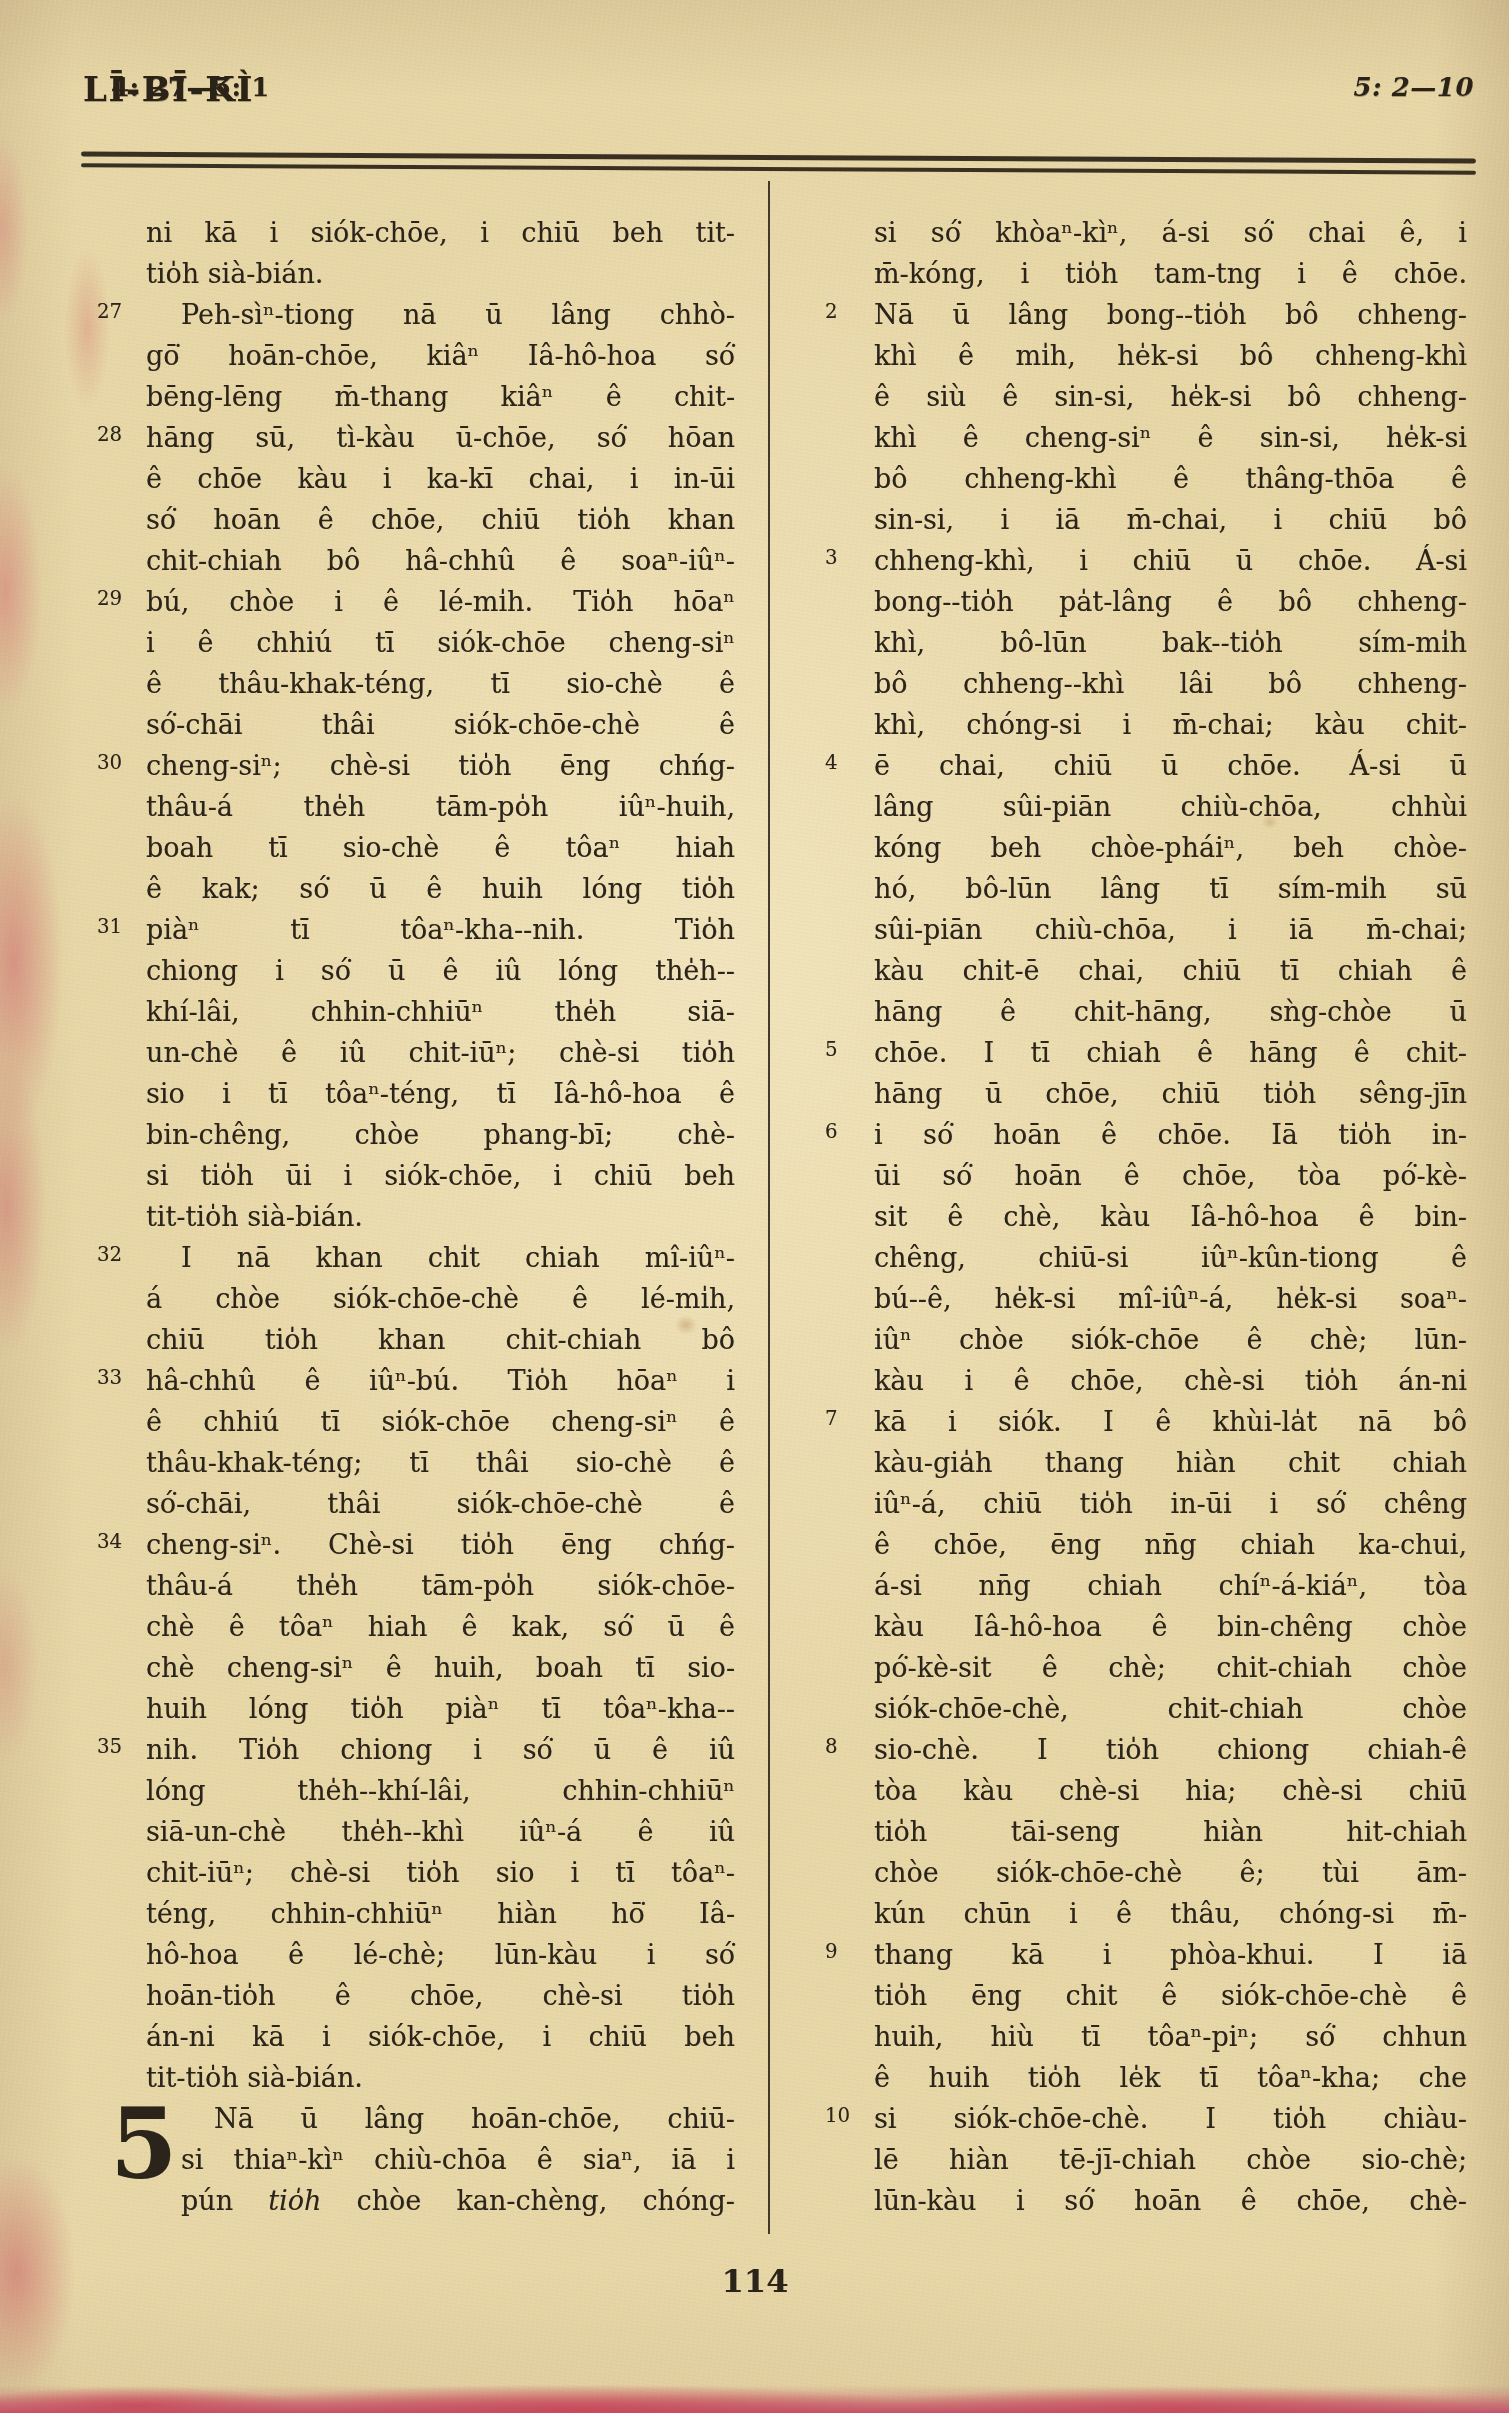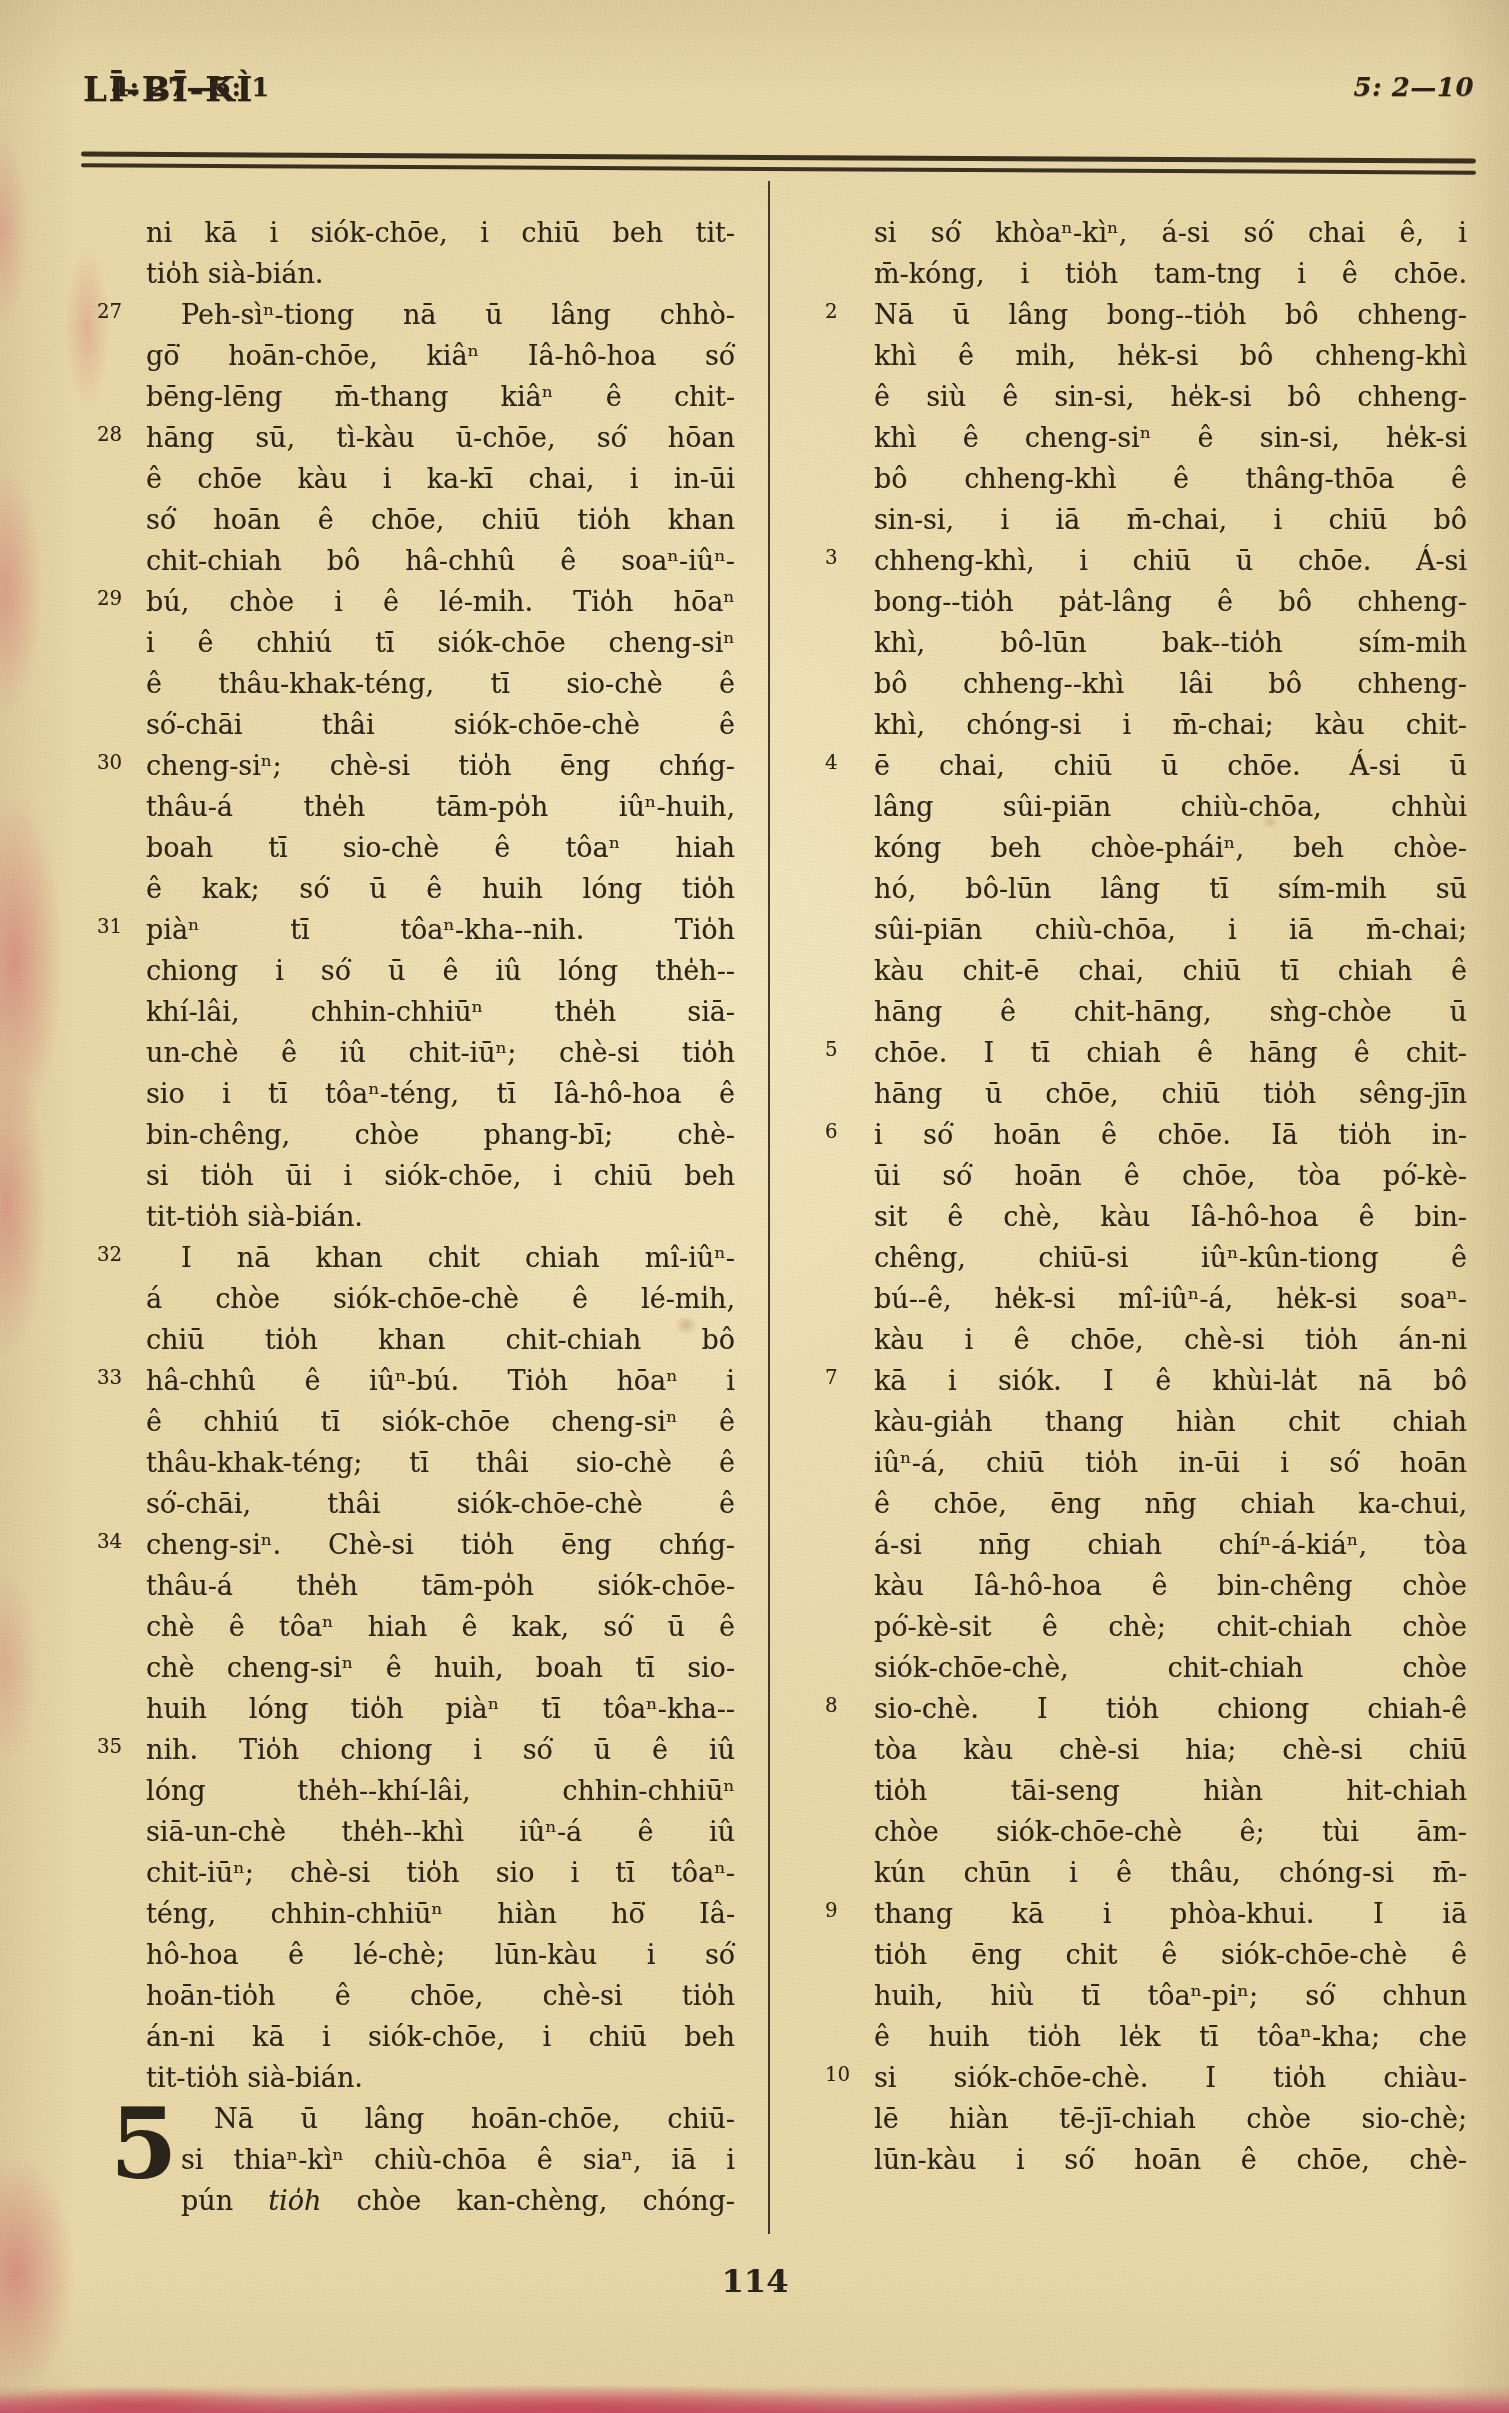--- a/index.html
+++ b/index.html
@@ -176,24 +176,25 @@
     <div class="line">sûi-piān chiù-chōa, i iā m̄-chai;</div>
     <div class="line">kàu chit-ē chai, chiū tī chiah ê</div>
     <div class="line">hāng ê chit-hāng, sǹg-chòe ū</div>
     <div class="line"><span class="vnum">5</span>chōe. I tī chiah ê hāng ê chit-</div>
     <div class="line">hāng ū chōe, chiū tio̍h sêng-jīn</div>
     <div class="line"><span class="vnum">6</span>i só͘ hoān ê chōe. Iā tio̍h in-</div>
     <div class="line">ūi só͘ hoān ê chōe, tòa pó͘-kè-</div>
     <div class="line">sit ê chè, kàu Iâ-hô-hoa ê bin-</div>
     <div class="line">chêng, chiū-si iûⁿ-kûn-tiong ê</div>
     <div class="line">bú--ê, he̍k-si mî-iûⁿ-á, he̍k-si soaⁿ-</div>
+    <div class="line">iûⁿ chòe siók-chōe ê chè; lūn-</div>
     <div class="line">kàu i ê chōe, chè-si tio̍h án-ni</div>
     <div class="line"><span class="vnum">7</span>kā i siók. I ê khùi-la̍t nā bô</div>
     <div class="line">kàu-gia̍h thang hiàn chit chiah</div>
-    <div class="line">iûⁿ-á, chiū tio̍h in-ūi i só͘ hoān</div>
+    <div class="line">iûⁿ-á, chiū tio̍h in-ūi i só͘ chêng</div>
     <div class="line">ê chōe, ēng nn̄g chiah ka-chui,</div>
     <div class="line">á-si nn̄g chiah chíⁿ-á-kiáⁿ, tòa</div>
     <div class="line">kàu Iâ-hô-hoa ê bin-chêng chòe</div>
     <div class="line">pó͘-kè-sit ê chè; chit-chiah chòe</div>
     <div class="line">siók-chōe-chè, chit-chiah chòe</div>
     <div class="line"><span class="vnum">8</span>sio-chè. I tio̍h chiong chiah-ê</div>
     <div class="line">tòa kàu chè-si hia; chè-si chiū</div>
     <div class="line">tio̍h tāi-seng hiàn hit-chiah</div>
     <div class="line">chòe siók-chōe-chè ê; tùi ām-</div>
     <div class="line">kún chūn i ê thâu, chóng-si m̄-</div>

